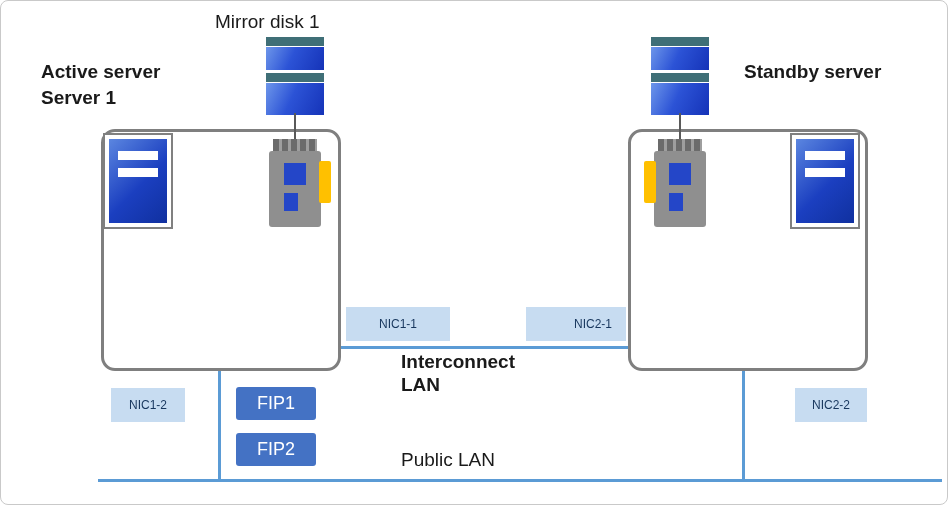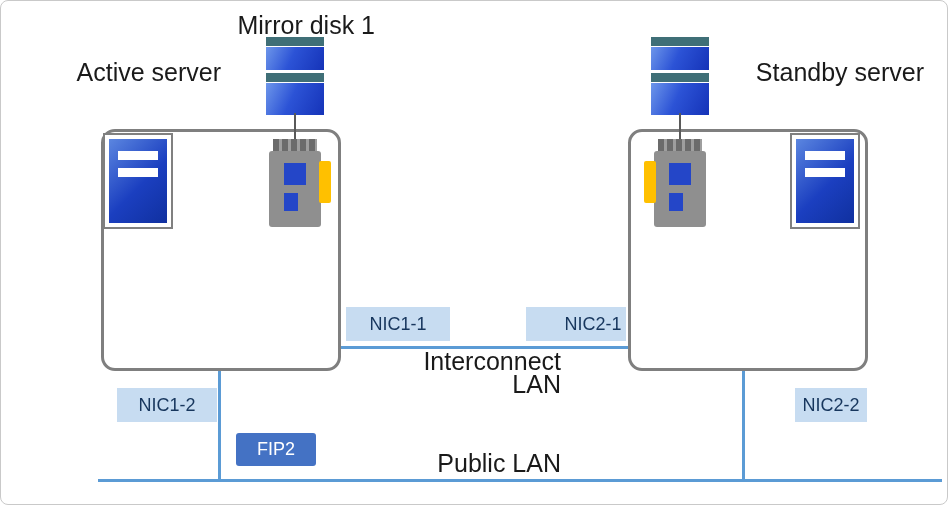--- a/index.html
+++ b/index.html
@@ -10,22 +10,22 @@
     height: 505px;
     background: #ffffff;
     border: 1px solid #c9c9c9;
     border-radius: 8px;
     overflow: hidden;
     font-family: "Liberation Sans", sans-serif;
     color: #1a1a1a;
   }
 
   
-  .txt { position: absolute; text-align: right; font-size: 25px; color: #1a1a1a; }
-  .txt .line { display: block; line-height: 26px; }
+  .txt { position: absolute; text-align: left; font-size: 19px; color: #1a1a1a; }
+  .txt .line { display: block; line-height: 26px; font-weight: bold; }
   .title-md1 { left: 214px; top: 10px; width: 160px; }
   .title-md2 { left: 599px; top: 10px; width: 160px; }
   .srv1-txt  { left: 40px;  top: 58px; width: 180px; }
   .srv2-txt  { left: 743px; top: 58px; width: 180px; }
   .icl-txt   { left: 400px; top: 349px; width: 160px; }
   .icl-txt .line { line-height: 23px; }
   .pub-txt   { left: 400px; top: 448px; width: 160px; }
 
   
   .server-box {
@@ -42,26 +42,26 @@
   .hline, .vline { position: absolute; background: #5b9bd5; }
   .line-interconnect { left: 340px; top: 345px; width: 287px; height: 3px; }
   .line-public       { left: 97px;  top: 478px; width: 844px; height: 3px; }
   .line-drop-left    { left: 217px; top: 370px; width: 3px; height: 111px; }
   .line-drop-right   { left: 741px; top: 370px; width: 3px; height: 111px; }
 
   
   .nic-label {
     position: absolute; height: 34px;
     background: #c7dcf1; color: #17365d;
-    font-size: 18px;
+    font-size: 12px;
     display: flex; align-items: center; justify-content: center;
   }
   .nic11 { left: 345px; top: 306px; width: 104px; }
   .nic21 { left: 525px; top: 306px; width: 100px; padding-left: 34px; }
-  .nic12 { left: 116px; top: 387px; width: 100px; }
+  .nic12 { left: 110px; top: 387px; width: 74px; }
   .nic22 { left: 786px; top: 387px; width: 72px; margin-left: 8px; }
 
   .fip-label {
     position: absolute; width: 80px; height: 33px;
     background: #4472c4; color: #ffffff;
     font-size: 18px; border-radius: 3px;
     display: flex; align-items: center; justify-content: center;
   }
   .fip1 { left: 235px; top: 386px; }
   .fip2 { left: 235px; top: 432px; }
@@ -120,20 +120,21 @@
 </style>
 </head>
 <body>
 
 <div class="canvas">
 
   <div class="txt title-md1">Mirror disk 1</div>
 
   <div class="txt srv1-txt">
     <span class="line">Active server</span>
+    <span class="line">Server 1</span>
   </div>
   <div class="txt srv2-txt">
     <span class="line">Standby server</span>
   </div>
 
   <div class="server-box left"></div>
   <div class="server-box right"></div>
 
   <div class="hline line-interconnect"></div>
   <div class="hline line-public"></div>
@@ -144,20 +145,21 @@
     <span class="line">Interconnect</span>
     <span class="line">LAN</span>
   </div>
   <div class="txt pub-txt">Public LAN</div>
 
   <div class="nic-label nic11">NIC1-1</div>
   <div class="nic-label nic21">NIC2-1</div>
   <div class="nic-label nic12">NIC1-2</div>
   <div class="nic-label nic22">NIC2-2</div>
 
+  <div class="fip-label fip1">FIP1</div>
   <div class="fip-label fip2">FIP2</div>
 
   <div class="disk-stack left">
     <div class="disk-cap"></div>
     <div class="disk-body"></div>
     <div class="disk-cap"></div>
     <div class="disk-body tall"></div>
   </div>
   <div class="disk-stack right">
     <div class="disk-cap"></div>

